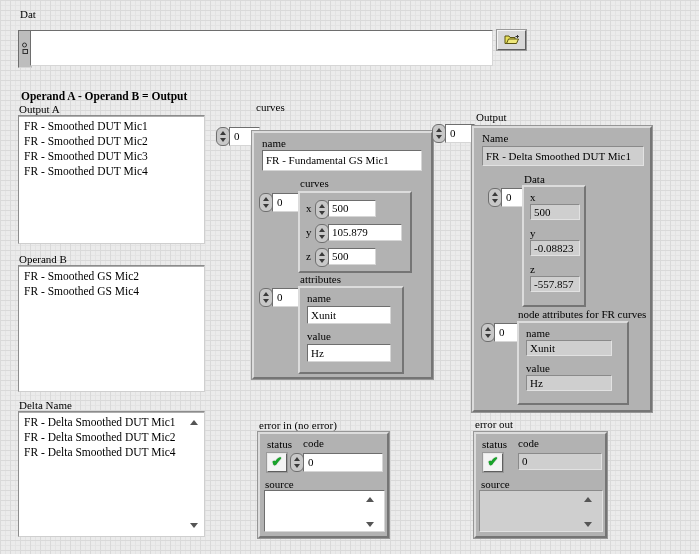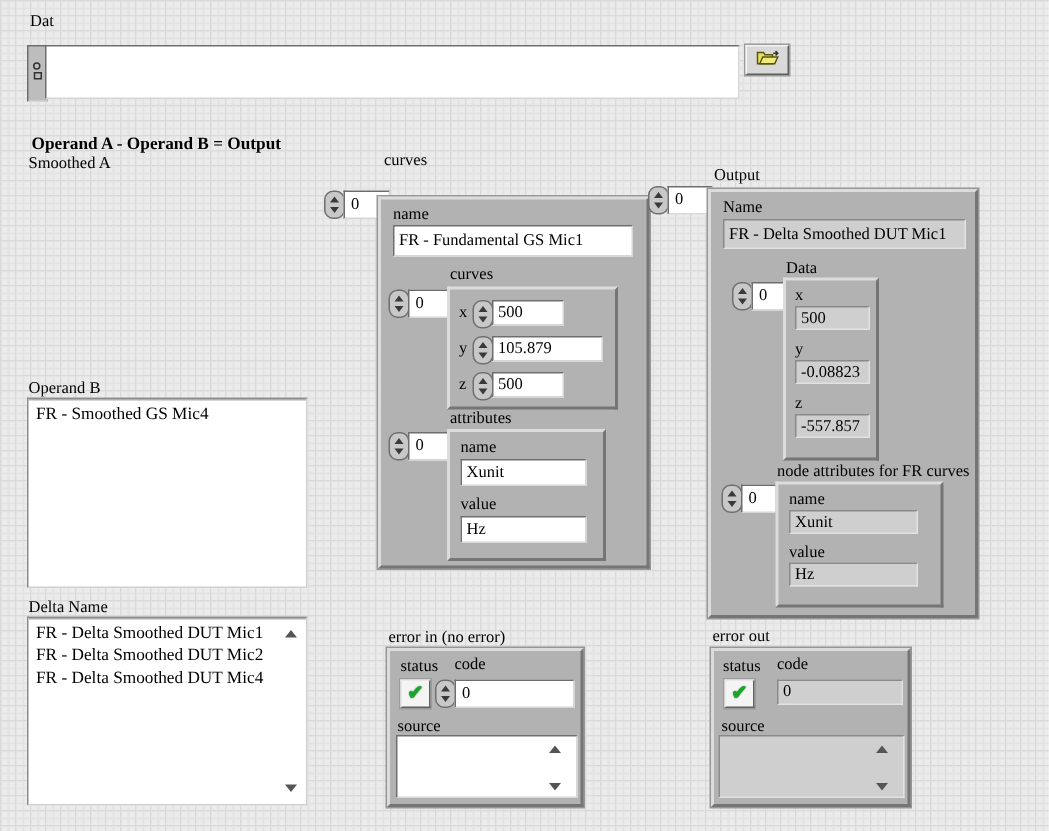--- a/index.html
+++ b/index.html
@@ -95,24 +95,31 @@
       <svg width="16" height="11" viewBox="0 0 16 11">
         <path d="M1 9.5 L1 2 L5 2 L6 3.5 L11 3.5 L11 9.5 Z" fill="#e8e05a" stroke="#5a5410" stroke-width="1"></path>
         <path d="M2.5 9.5 L4.5 5 L14.5 5 L12.5 9.5 Z" fill="#efe87a" stroke="#5a5410" stroke-width="1"></path>
         <path d="M11.5 2.5 L14.5 2.5 M13 1 L14.5 2.5 L13 4" fill="none" stroke="#333" stroke-width="1"></path>
       </svg>
     </span>
   </div>
 
   <div class="lbl bold" style="left:21px;top:90px">Operand A - Operand B = Output</div>
 
-  <div class="lbl" style="left:19px;top:103px">Smoothed A</div>
+  <div class="lbl" style="left:19px;top:103px">Output A</div>
+  <div class="listbox" style="left:18px;top:115px;width:180px;height:124px">
+      <div class="lb-item">FR - Smoothed DUT Mic1</div>
+      <div class="lb-item">FR - Smoothed DUT Mic2</div>
+      <div class="lb-item">FR - Smoothed DUT Mic3</div>
+      <div class="lb-item">FR - Smoothed DUT Mic4</div>
+    </div>
 
   <div class="lbl" style="left:19px;top:253px">Operand B</div>
   <div class="listbox" style="left:18px;top:265px;width:180px;height:122px">
+      <div class="lb-item">FR - Smoothed GS Mic2</div>
       <div class="lb-item">FR - Smoothed GS Mic4</div>
     </div>
 
   <div class="lbl" style="left:19px;top:399px">Delta Name</div>
   <div class="listbox" style="left:18px;top:411px;width:180px;height:121px">
     <span class="sarrow up" style="right:6px;top:8px"></span>
     <span class="sarrow dn" style="right:6px;bottom:8px"></span>
   <div class="lb-item">FR - Delta Smoothed DUT Mic1</div>
       <div class="lb-item">FR - Delta Smoothed DUT Mic2</div>
       <div class="lb-item">FR - Delta Smoothed DUT Mic4</div>

